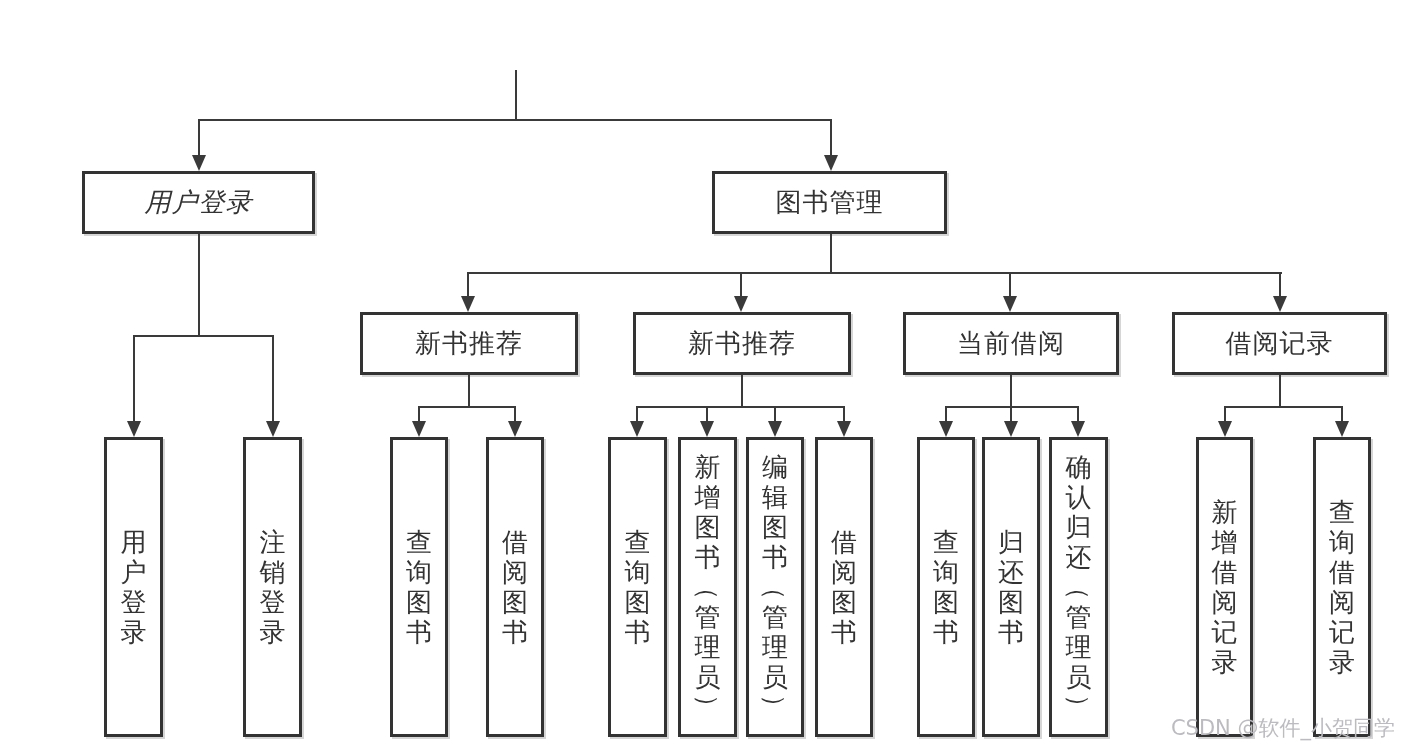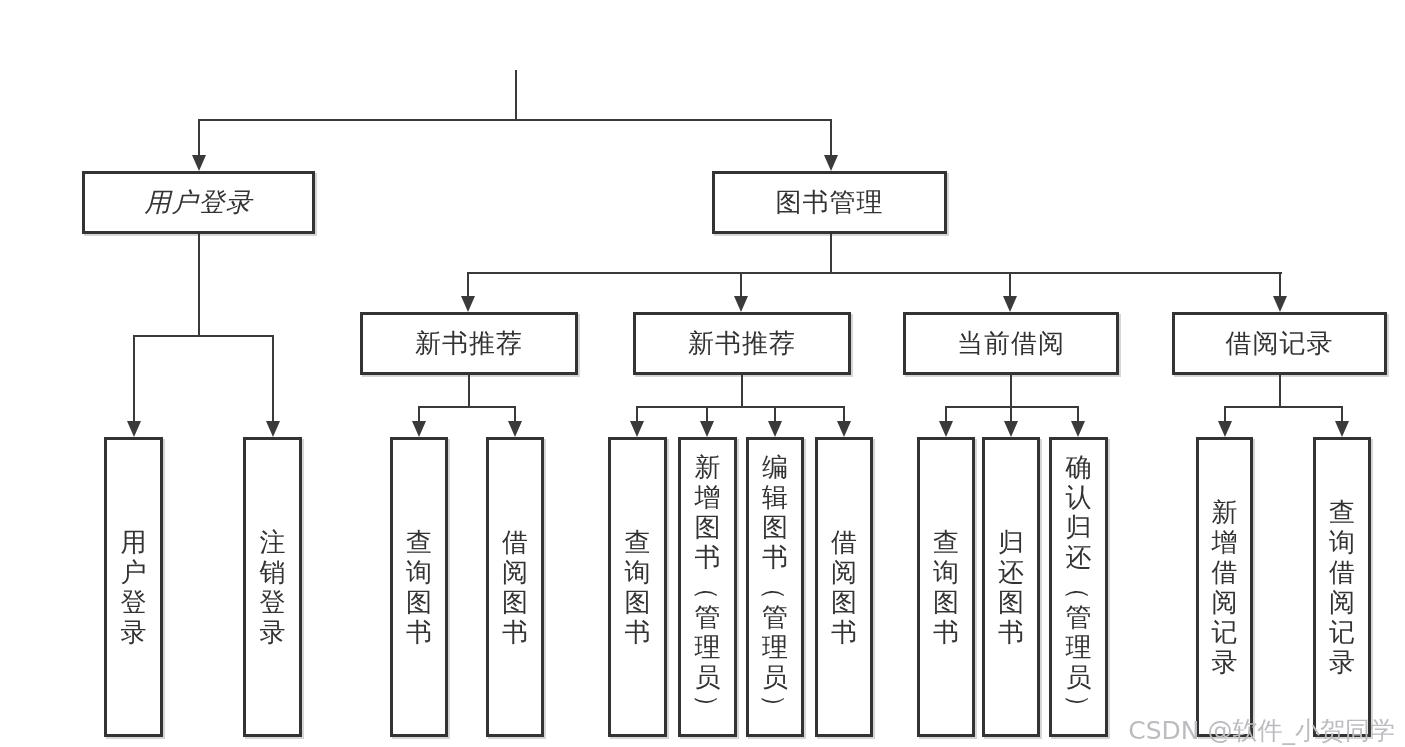--- a/index.html
+++ b/index.html
@@ -60,21 +60,21 @@
     position: absolute;
     width: 0; height: 0;
     border-left: 7px solid transparent;
     border-right: 7px solid transparent;
     border-top: 16px solid var(--line);
   }
   .watermark {
     position: absolute;
     right: 10px;
     top: 714px;
-    font-size: 25px;
+    font-size: 21px;
     color: var(--wm);
     z-index: 5;
     white-space: nowrap;
   }
 </style>
 </head>
 <body>
 
 <div class="canvas">
 

